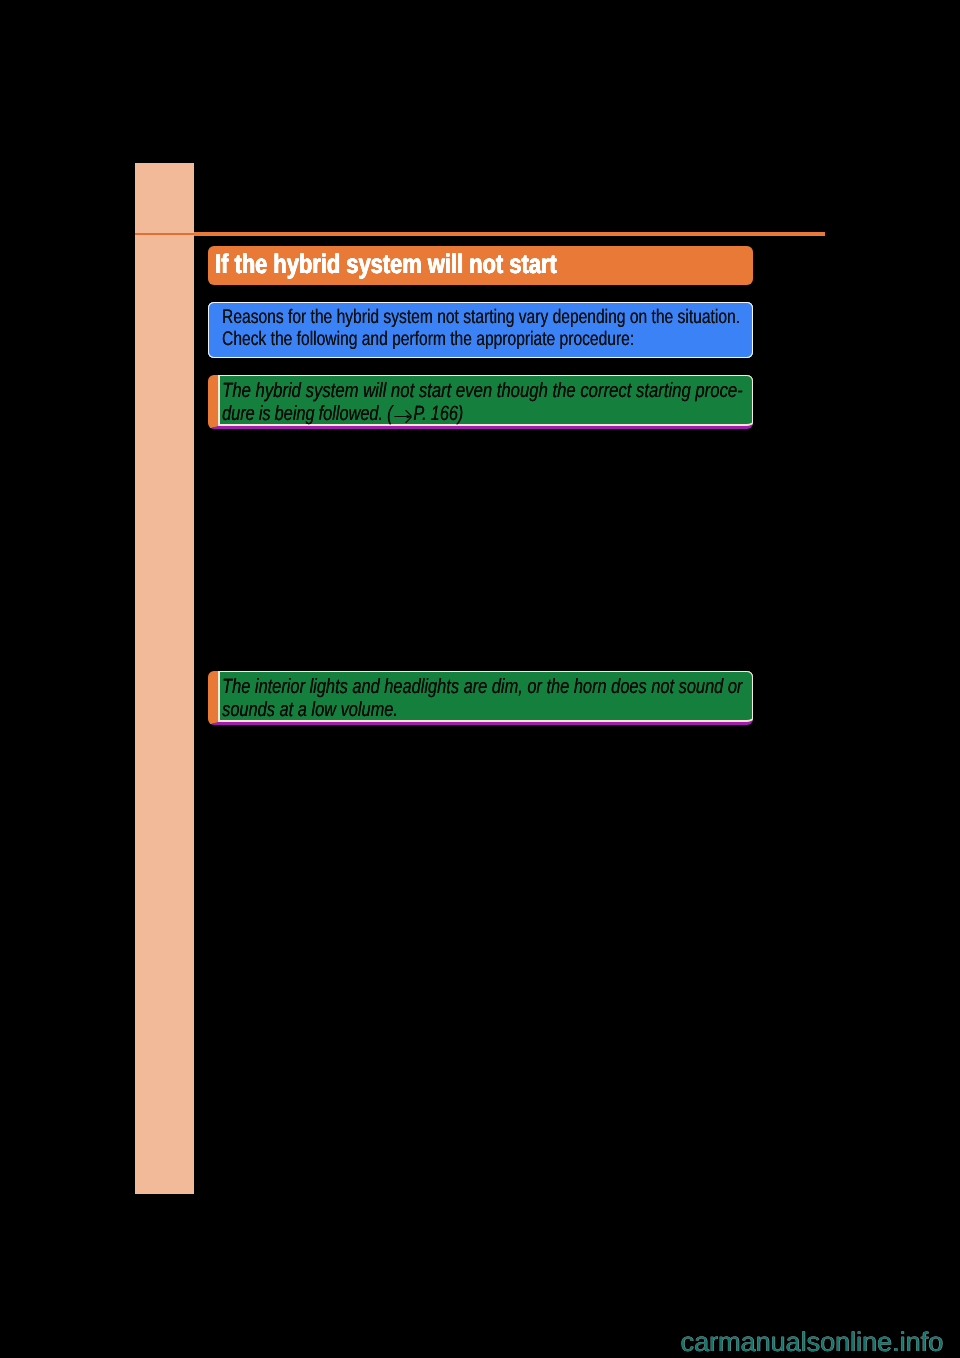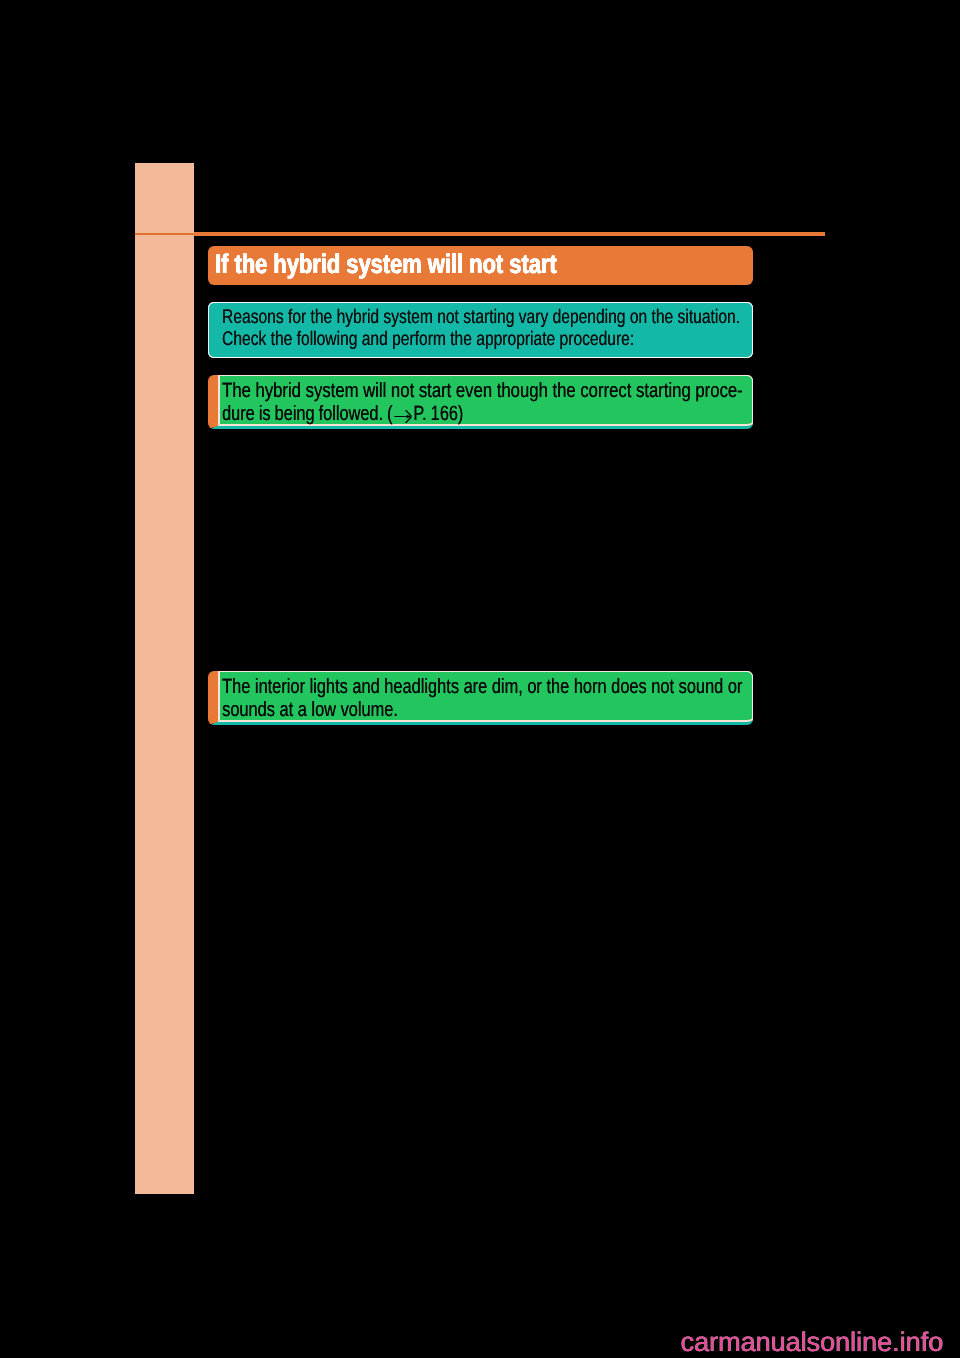--- a/index.html
+++ b/index.html
@@ -13,34 +13,34 @@
   .rule-tab{position:absolute;left:135px;top:232.7px;width:59px;height:2.6px;background:#e2702e;}
 
   .panel{position:absolute;left:208px;width:544.6px;box-sizing:border-box;border-radius:6px;}
 
   .secthead{top:246px;height:39px;background:#e87936;}
   .secthead .ln{position:absolute;left:7.3px;top:3.2px;color:#ffffff;font-weight:bold;
     font-size:27px;line-height:30px;white-space:nowrap;
     text-shadow:0.55px 0 0 #ffffff,-0.35px 0 0 #ffffff,0 0.3px 0 #ffffff,0 -0.3px 0 #ffffff;
     transform:scaleX(0.8105) translateZ(0);transform-origin:left top;}
 
-  .infopanel{top:302.1px;height:55.6px;background:#14b8a6;
+  .infopanel{top:302.1px;height:55.6px;background:#3b82f6;
     box-shadow:inset 0 1px 0 #f6f6f6, inset -1px 0 0 #f8f8f8, inset 1px 0 0 #f2f2f2, inset 0 -1px 0 #fcfcfc;}
-  .casepanel{background:#22c55e;border-left:10px solid #e87936;border-bottom:3px solid #14b8a6;
-    box-shadow:inset 0 1px 0 #fbe8dc, inset -1px 0 0 #fbe8dc, inset 0 -2px 0 #fae3d3, inset 2px 0 0 #fbe6d8;}
+  .casepanel{background:#15803d;border-left:10px solid #e87936;border-bottom:3px solid #a21caf;
+    box-shadow:inset 0 1px 0 #fbe8dc, inset -1px 0 0 #fbe8dc, inset 0 -2px 0 #fae3d3, inset 2px 0 0 #fbe6d8;font-style:italic;}
 
   .ln{position:absolute;white-space:nowrap;transform-origin:left top;}
   .infopanel .ln{color:#111111;font-size:19.6px;line-height:19px;left:13.7px;
     transform:scaleX(0.7966) translateZ(0);text-shadow:0.14px 0 0 #111111;}
   .casepanel .ln{color:#0a0a0a;font-size:20.6px;line-height:20px;left:3.9px;
     transform:scaleX(0.8108) translateZ(0);text-shadow:0.23px 0 0 #0a0a0a;}
 
   .arrowsvg{width:24.6px;height:13px;vertical-align:-3.0px;margin:0 1.3px 0 0.4px;}
   @media all{}
-  .wm{position:absolute;transform:translateZ(0);color:#ec4899;font-size:27px;line-height:27px;left:680.5px;top:1329px;text-shadow:0.5px 0 0 #9a9a9a,-0.3px 0 0 #9a9a9a;}
+  .wm{position:absolute;transform:translateZ(0);color:#0f766e;font-size:27px;line-height:27px;left:680.5px;top:1329px;text-shadow:0.5px 0 0 #9a9a9a,-0.3px 0 0 #9a9a9a;}
 </style>
 </head>
 <body>
 
 <div class="page">
 
   <div class="tab"></div>
   <div class="rule"></div>
   <div class="rule-tab"></div>
 

